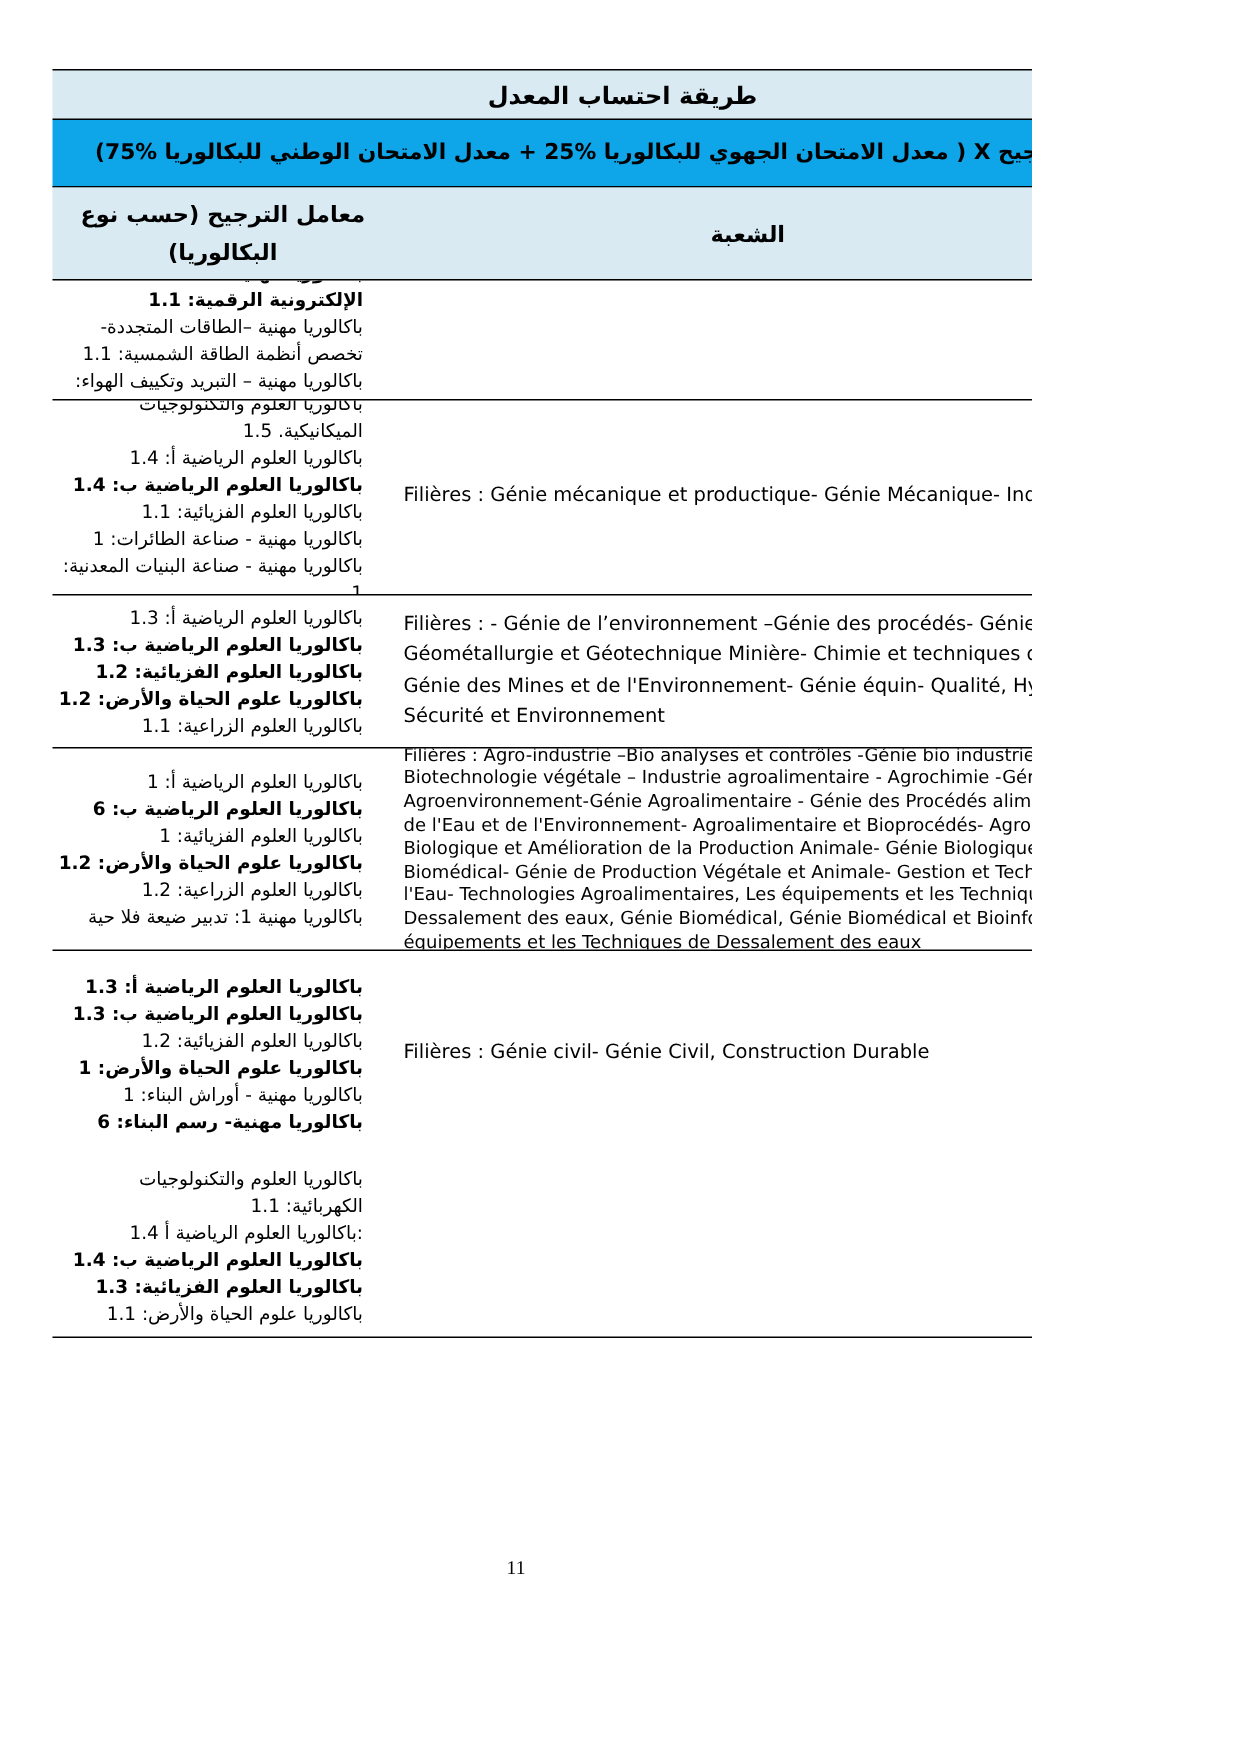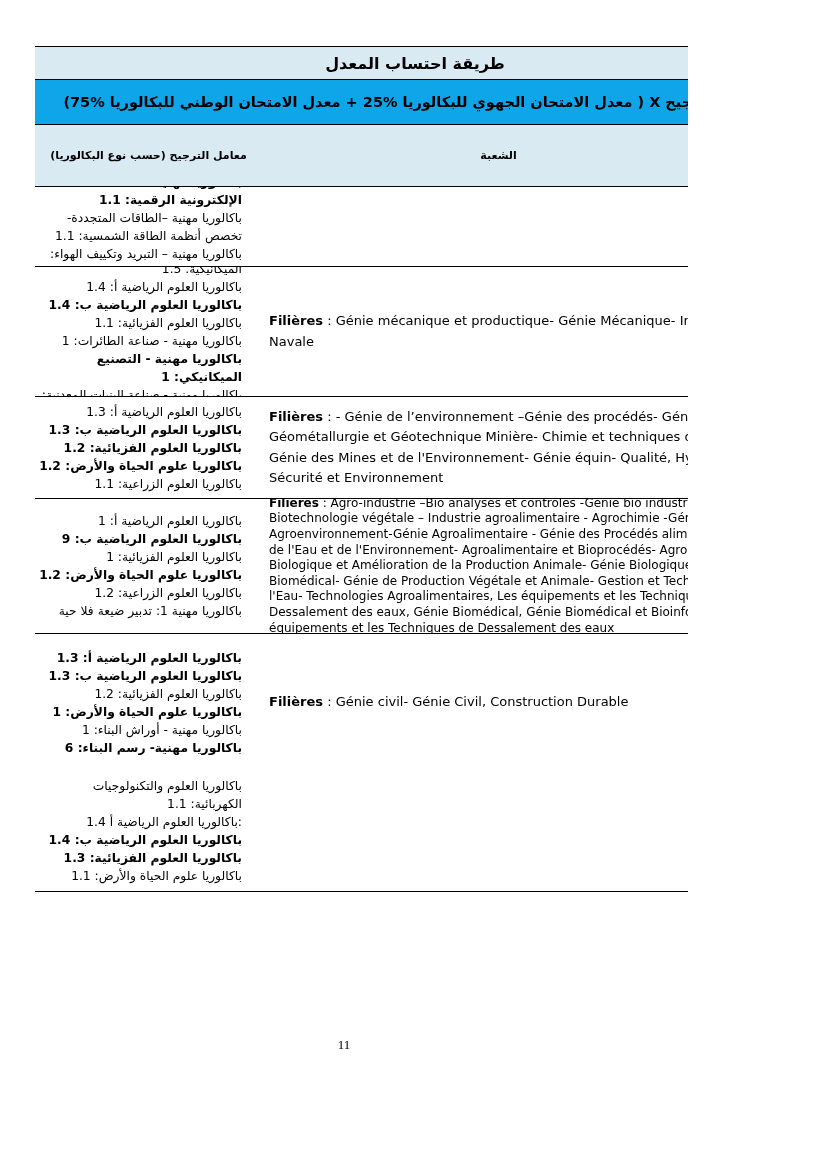--- a/index.html
+++ b/index.html
@@ -15,21 +15,21 @@
     height:34px; display:flex; align-items:center; justify-content:center;
     font-weight:bold; font-size:16px; direction:rtl;
   }
   .formula-row {
     height:45px; border-bottom:1.6px solid #000; background:#0ea5e9;
     display:flex; align-items:center; justify-content:center; gap:5px;
     font-weight:bold; font-size:14.5px; direction:ltr;
   }
   .header-band {
     background:#d9eaf2; border-bottom:1.6px solid #000; height:62px;
-    display:flex; font-weight:bold; font-size:11px;
+    display:flex; font-weight:bold; font-size:15px;
   }
   .hdr-coeff {
     width:227px; display:flex; align-items:center; justify-content:center;
     text-align:center; direction:rtl; line-height:25px; padding:0 14px;
   }
   .hdr-filiere {
     flex:1; display:flex; align-items:center; justify-content:center;
     direction:rtl; padding-right:60px;
   }
 
@@ -42,21 +42,21 @@
     padding:3px 20px 3px 4px; text-align:right;
   }
   .coeff-item { white-space:normal; }
   .coeff-item.b { font-weight:bold; }
 
   .cell-filiere {
     flex:1; display:flex; align-items:center;
     padding:3px 14px 3px 7px; font-size:13px; line-height:20.5px;
   }
   .fil-text.compact { font-size:12px; line-height:15.6px; }
-  .fil-label { font-weight:bold; }
+  .fil-label { font-weight:normal; }
 
   .page-number {
     position:absolute; top:1037px; left:0; width:100%;
     text-align:center; font-family:"Liberation Serif", serif; font-size:13px;
   }
 </style>
 </head>
 <body>
 
 <div class="page">
@@ -87,21 +87,20 @@
           </div>
           <div class="cell-filiere"></div>
         </div>
         <div class="t-row" style="height: 130px;">
           <div class="cell-coeff">
             <div class="coeff-item">باكالوريا العلوم والتكنولوجيات الميكانيكية. 1.5</div>
             <div class="coeff-item">باكالوريا العلوم الرياضية أ: 1.4</div>
             <div class="coeff-item b">باكالوريا العلوم الرياضية ب: 1.4</div>
             <div class="coeff-item">باكالوريا العلوم الفزيائية: 1.1</div>
             <div class="coeff-item">باكالوريا مهنية - صناعة الطائرات: 1</div>
-            <div class="coeff-item b">باكالوريا مهنية - التصنيع الميكانيكي: 1</div>
             <div class="coeff-item">باكالوريا مهنية - صناعة البنيات المعدنية: 1</div>
           </div>
           <div class="cell-filiere">
             <div class="fil-text"><span class="fil-label">Filières</span> : Génie mécanique et productique- Génie Mécanique- Industrie Navale</div>
           </div>
         </div>
         <div class="t-row" style="height: 102px;">
           <div class="cell-coeff">
             <div class="coeff-item">باكالوريا العلوم الرياضية أ: 1.3</div>
             <div class="coeff-item b">باكالوريا العلوم الرياضية ب: 1.3</div>
@@ -109,21 +108,21 @@
             <div class="coeff-item b">باكالوريا علوم الحياة والأرض: 1.2</div>
             <div class="coeff-item">باكالوريا العلوم الزراعية: 1.1</div>
           </div>
           <div class="cell-filiere">
             <div class="fil-text"><span class="fil-label">Filières</span> : - Génie de l’environnement –Génie des procédés- Génie Minier- Géométallurgie et Géotechnique Minière- Chimie et techniques d'analyse- Génie des Mines et de l'Environnement- Génie équin- Qualité, Hygiène et Sécurité et Environnement</div>
           </div>
         </div>
         <div class="t-row" style="height: 135px;">
           <div class="cell-coeff">
             <div class="coeff-item">باكالوريا العلوم الرياضية أ: 1</div>
-            <div class="coeff-item b">باكالوريا العلوم الرياضية ب: 9</div>
+            <div class="coeff-item b">باكالوريا العلوم الرياضية ب: 6</div>
             <div class="coeff-item">باكالوريا العلوم الفزيائية: 1</div>
             <div class="coeff-item b">باكالوريا علوم الحياة والأرض: 1.2</div>
             <div class="coeff-item">باكالوريا العلوم الزراعية: 1.2</div>
             <div class="coeff-item">باكالوريا مهنية 1: تدبير ضيعة فلا حية</div>
           </div>
           <div class="cell-filiere">
             <div class="fil-text compact"><span class="fil-label">Filières</span> : Agro-industrie –Bio analyses et contrôles -Génie bio industriel – Biotechnologie végétale – Industrie agroalimentaire - Agrochimie -Génie Agroenvironnement-Génie Agroalimentaire - Génie des Procédés alimentaires- Génie de l'Eau et de l'Environnement- Agroalimentaire et Bioprocédés- Agro-énergie- Génie Biologique et Amélioration de la Production Animale- Génie Biologique - Génie Biomédical- Génie de Production Végétale et Animale- Gestion et Technologie de l'Eau- Technologies Agroalimentaires, Les équipements et les Techniques de Dessalement des eaux, Génie Biomédical, Génie Biomédical et Bioinformatique- Les équipements et les Techniques de Dessalement des eaux</div>
           </div>
         </div>
         <div class="t-row no-border" style="height: 137px;">

